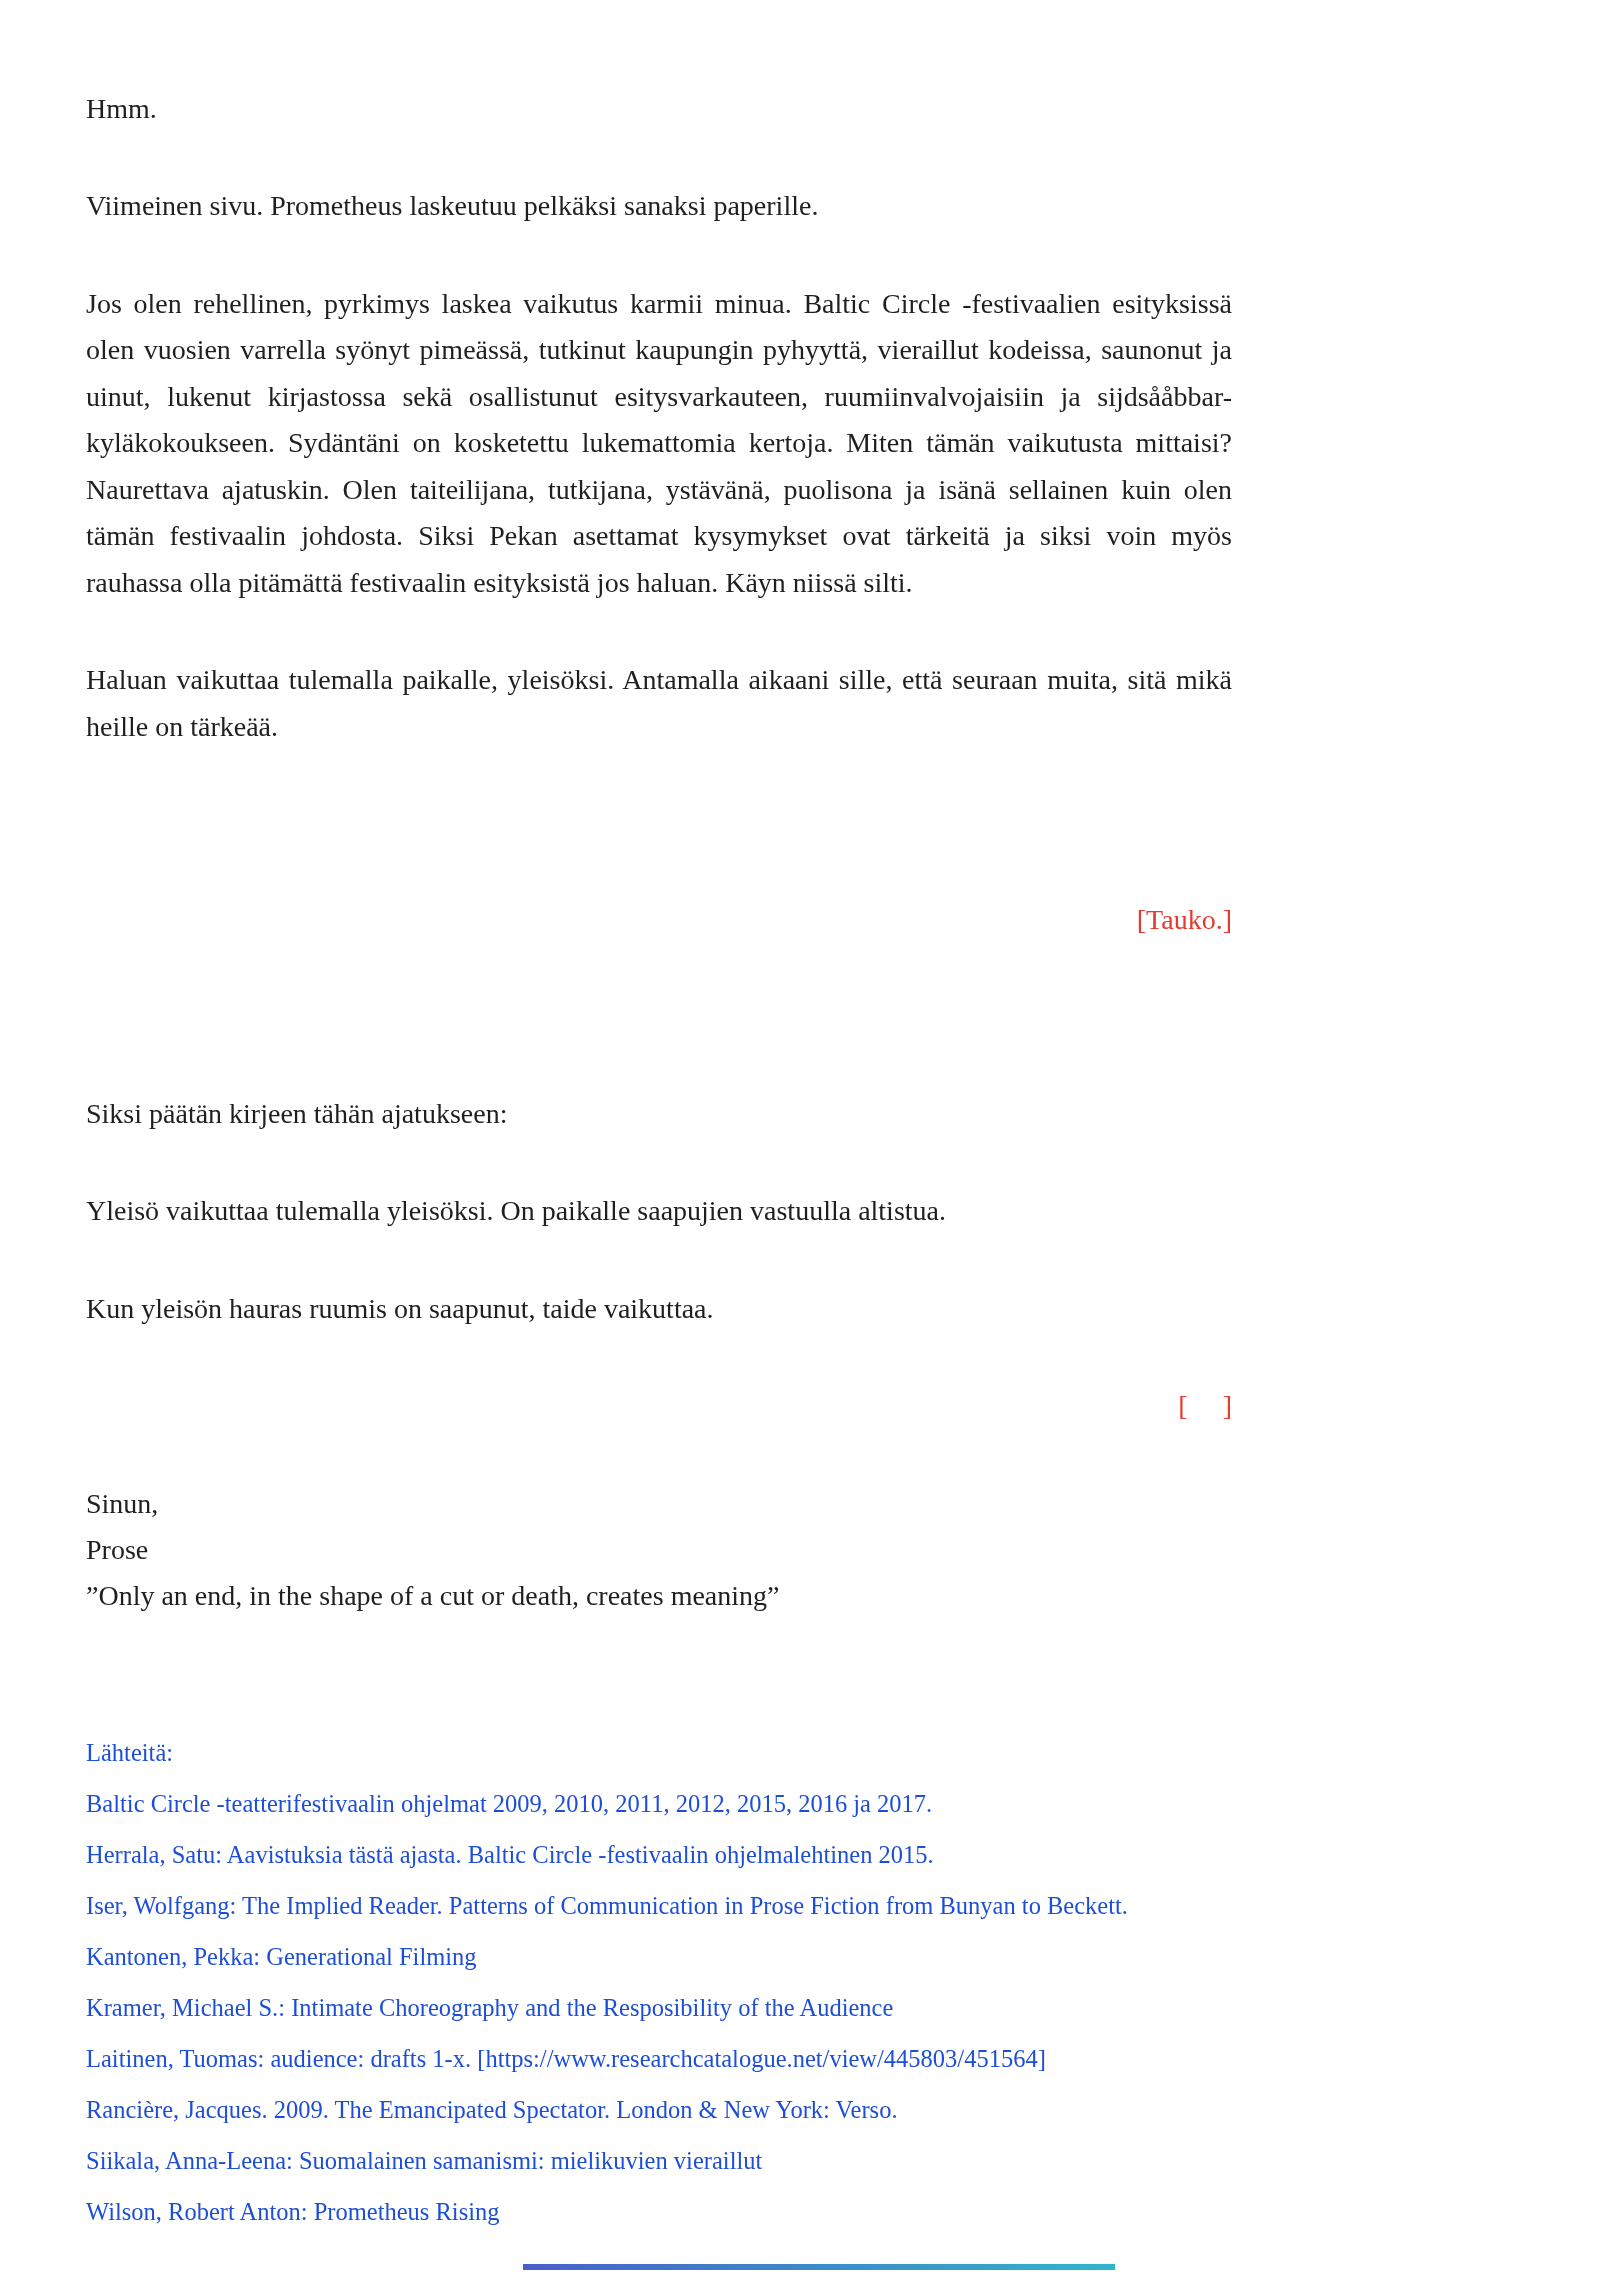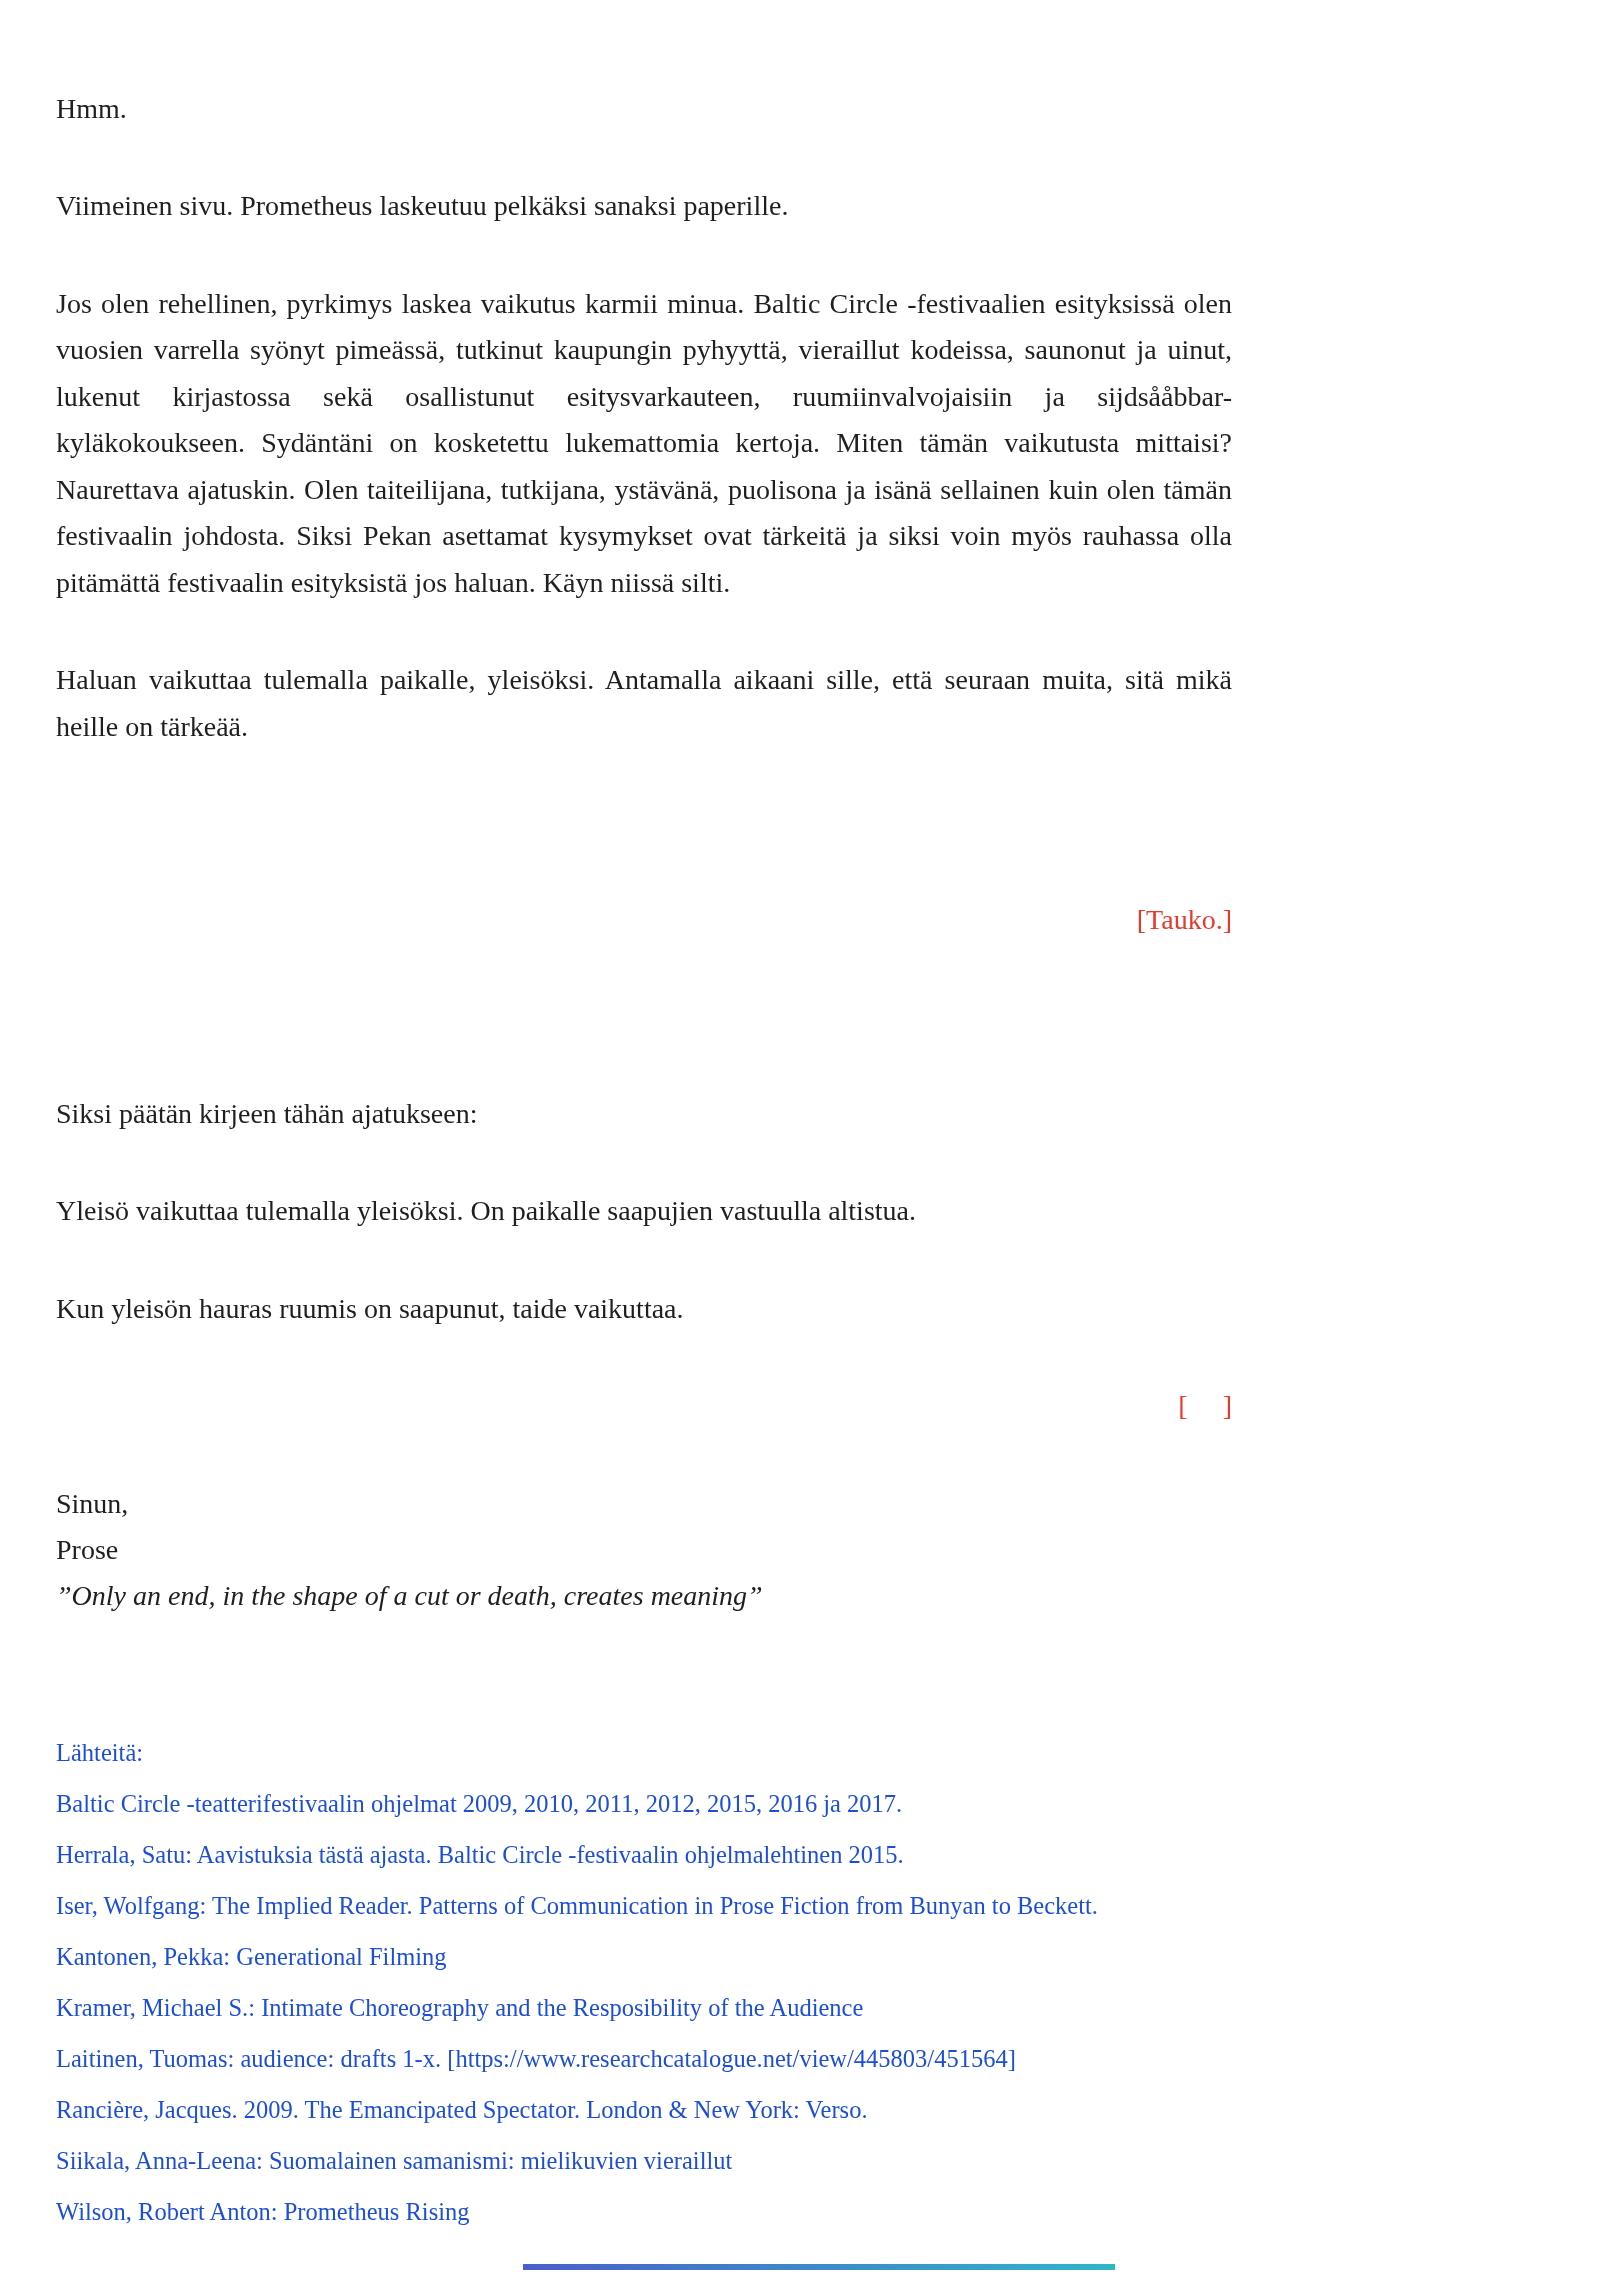--- a/index.html
+++ b/index.html
@@ -12,21 +12,21 @@
     height: 2293px;
     position: relative;
     overflow: hidden;
     font-family: "Liberation Serif", "DejaVu Serif", serif;
     color: #1f1f1f;
     -webkit-font-smoothing: antialiased;
   }
   .page {
     box-sizing: border-box;
     width: 1330px;
-    padding: 86px 98px 0 56px;
+    padding: 86px 98px 0 86px;
     font-size: 28px;
     line-height: 1.66;
   }
   .para {
     margin: 0 0 51px 0;
   }
   .justify {
     text-align: justify;
   }
   .accent {
@@ -34,21 +34,20 @@
     text-align: right;
   }
   .tauko {
     margin-top: 147px;
     margin-bottom: 147px;
   }
   .signature p {
     margin: 0;
   }
   .quote {
-    font-style: italic;
   }
   .sources {
     margin-top: 118px;
     font-size: 24.5px;
     color: #1d4ed8;
   }
   .sources-heading {
     margin: 0 0 21.6px 0;
     line-height: 1.2;
   }

